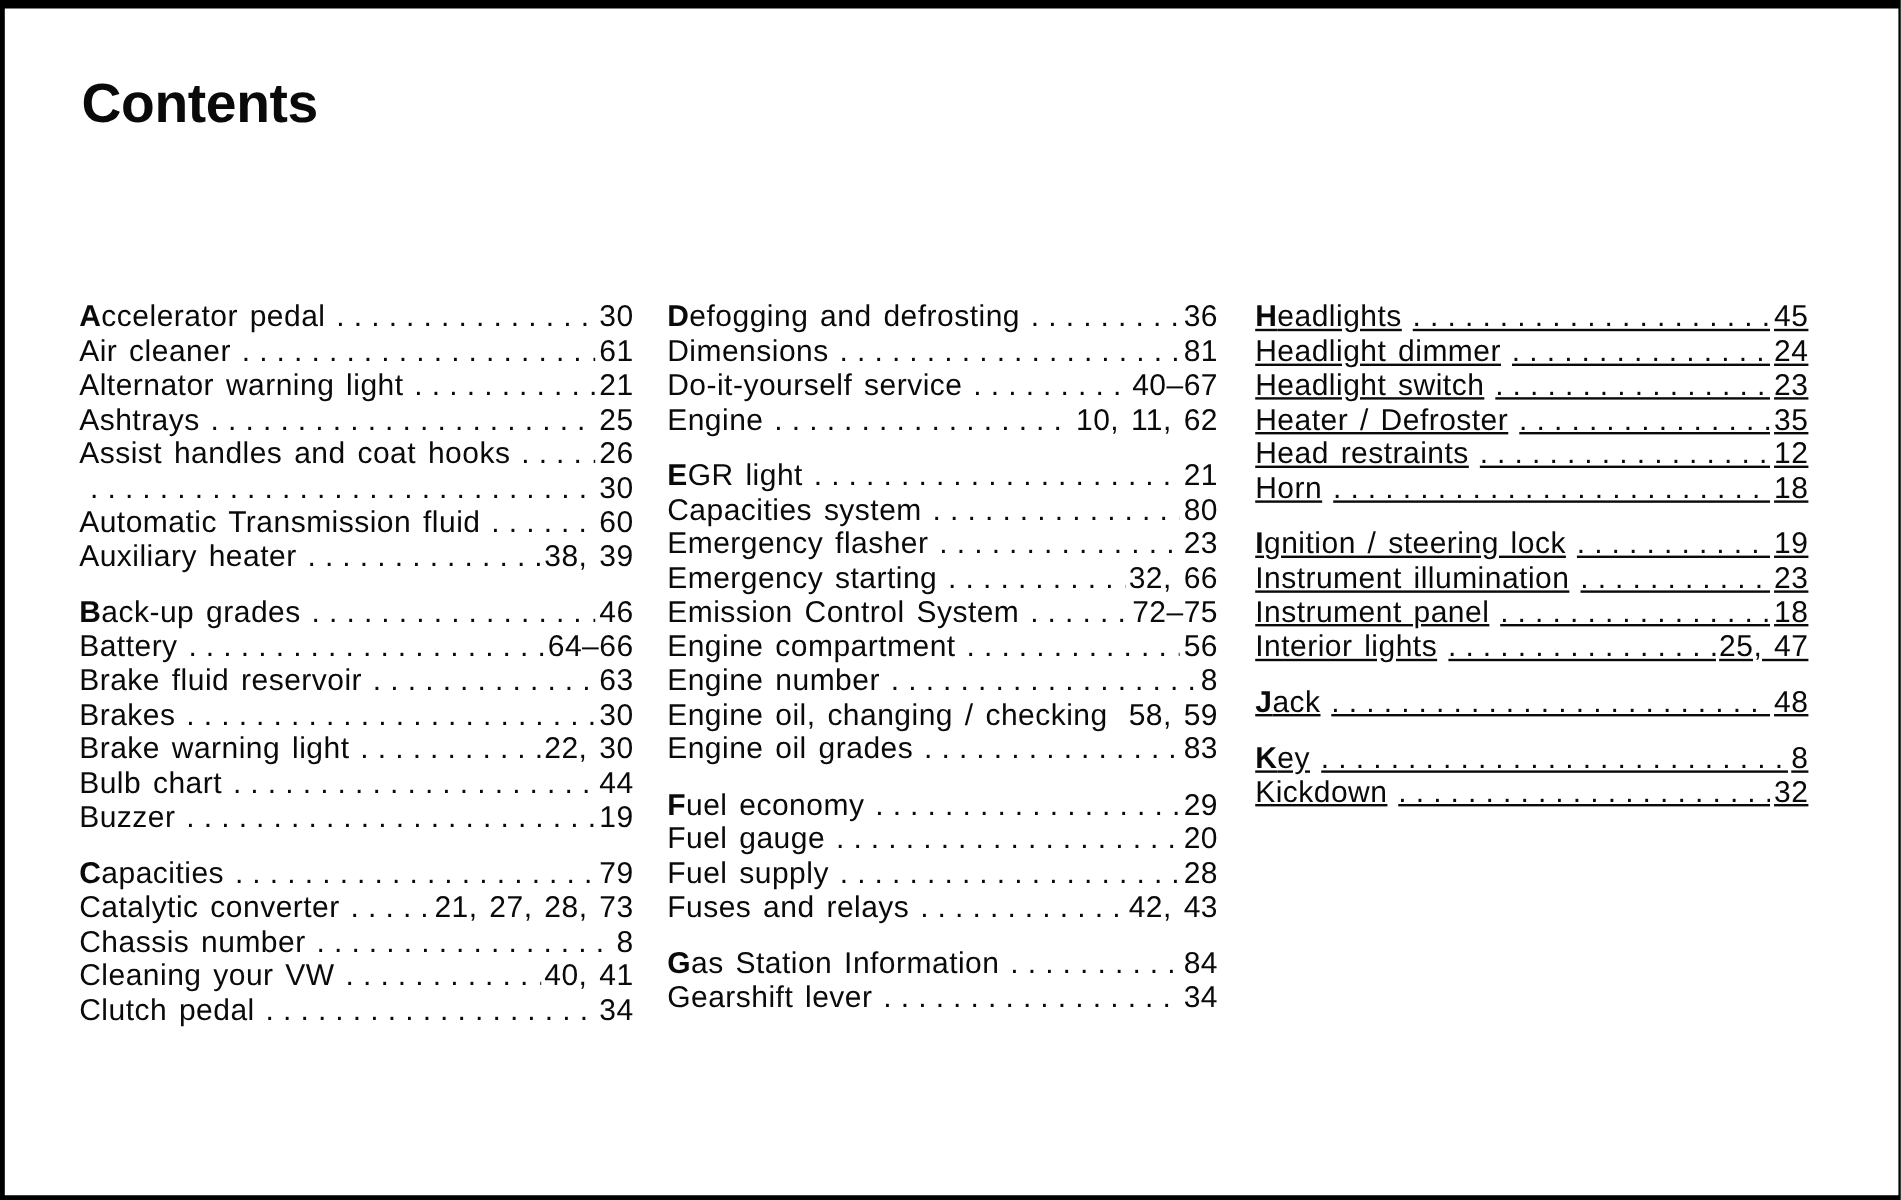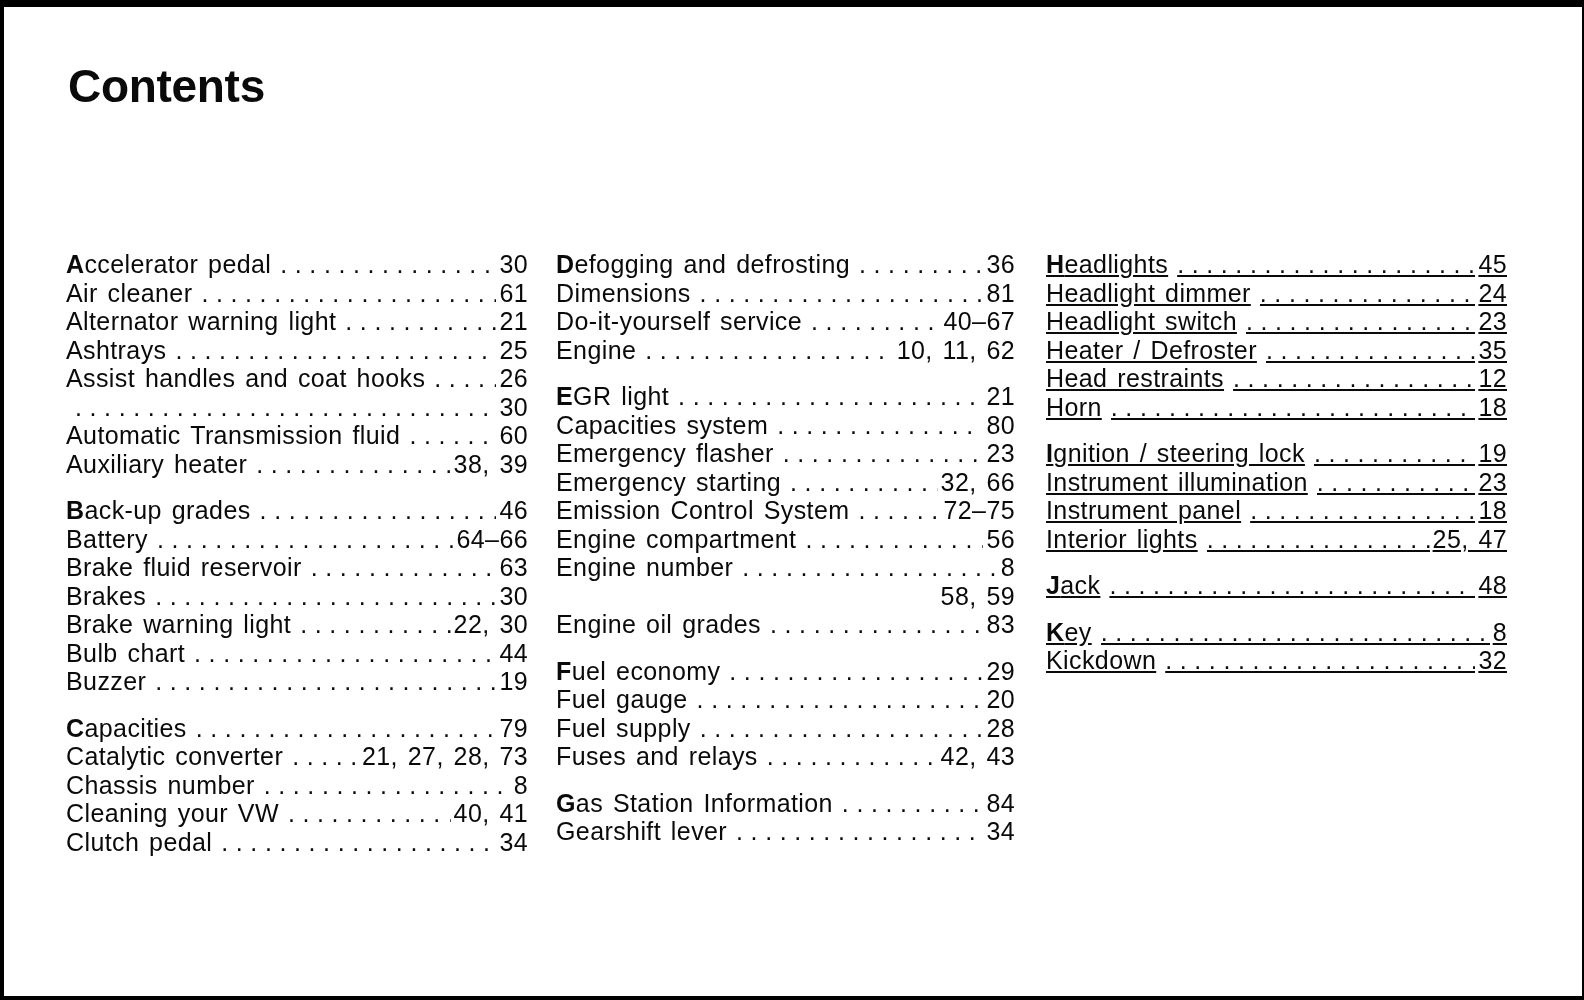--- a/index.html
+++ b/index.html
@@ -233,20 +233,21 @@
             <span class="toc-label">Engine compartment</span>
             <span class="toc-dots">..........................................................................................</span>
             <span class="toc-page">56</span>
           </div>
           <div class="toc-row">
             <span class="toc-label">Engine number</span>
             <span class="toc-dots">..........................................................................................</span>
             <span class="toc-page">8</span>
           </div>
           <div class="toc-row">
+            <span class="toc-label">Engine oil, changing / checking</span>
             <span class="toc-dots"></span>
             <span class="toc-page">58, 59</span>
           </div>
           <div class="toc-row">
             <span class="toc-label">Engine oil grades</span>
             <span class="toc-dots">..........................................................................................</span>
             <span class="toc-page">83</span>
           </div>
         </div>
         <div class="toc-section">

